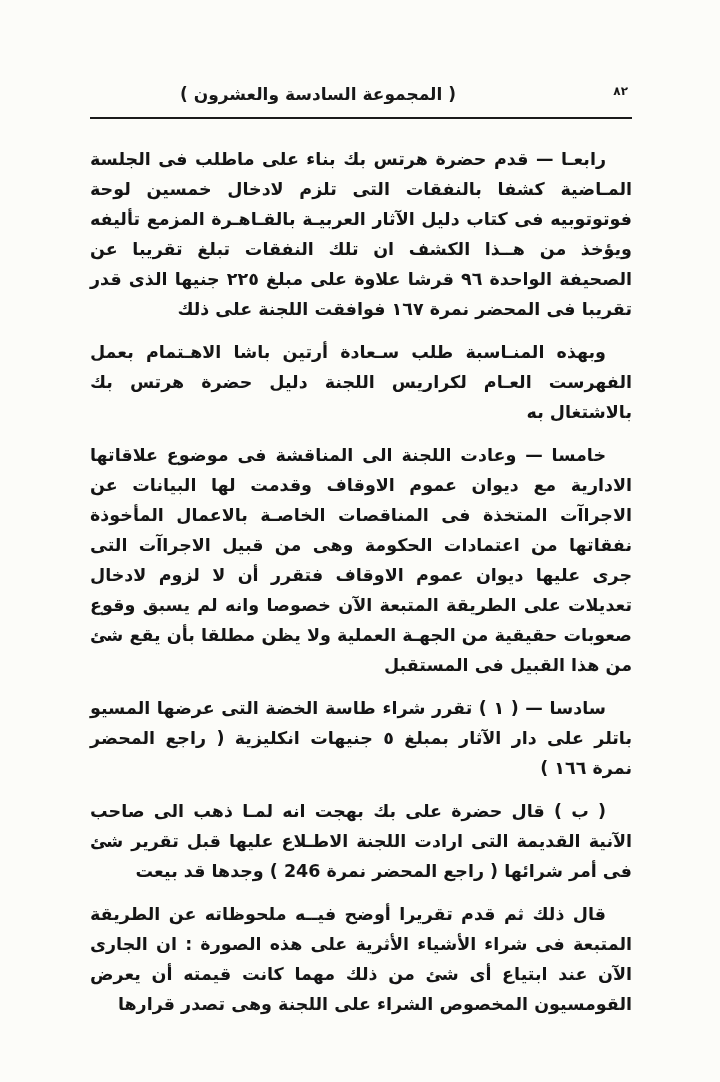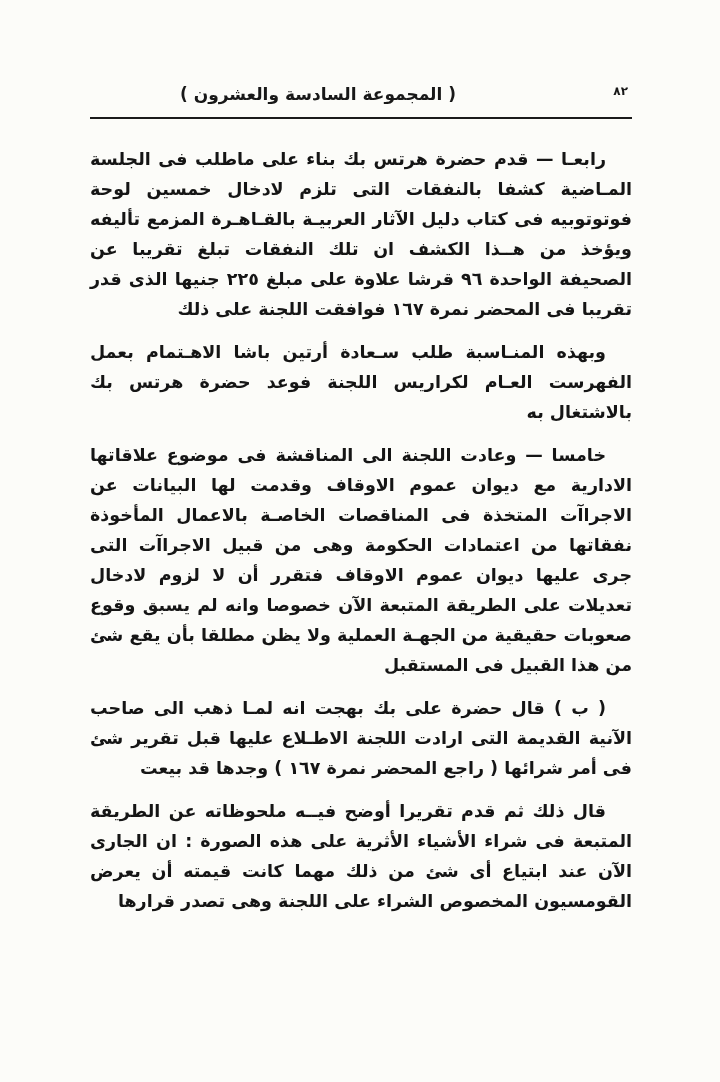--- a/index.html
+++ b/index.html
@@ -76,20 +76,21 @@
 
     <div class="page-header">
       <div class="header-title">( المجموعة السادسة والعشرون )</div>
       <div class="page-number">٨٢</div>
     </div>
 
     <hr class="header-rule">
 
     <div class="page-body">
       <div class="para indent">رابعـا — قدم حضرة هرتس بك بناء على ماطلب فى الجلسة المـاضية كشفا بالنفقات التى تلزم لادخال خمسين لوحة فوتوتوبيه فى كتاب دليل الآثار العربيـة بالقـاهـرة المزمع تأليفه ويؤخذ من هــذا الكشف ان تلك النفقات تبلغ تقريبا عن الصحيفة الواحدة ٩٦ قرشا علاوة على مبلغ ٢٢٥ جنيها الذى قدر تقريبا فى المحضر نمرة ١٦٧ فوافقت اللجنة على ذلك</div>
-      <div class="para indent">وبهذه المنـاسبة طلب سـعادة أرتين باشا الاهـتمام بعمل الفهرست العـام لكراريس اللجنة فوعد حضرة هرتس بك بالاشتغال به</div>
+      <div class="para indent">وبهذه المنـاسبة طلب سـعادة أرتين باشا الاهـتمام بعمل الفهرست العـام لكراريس اللجنة دليل حضرة هرتس بك بالاشتغال به</div>
       <div class="para indent">خامسا — وعادت اللجنة الى المناقشة فى موضوع علاقاتها الادارية مع ديوان عموم الاوقاف وقدمت لها البيانات عن الاجراآت المتخذة فى المناقصات الخاصـة بالاعمال المأخوذة نفقاتها من اعتمادات الحكومة وهى من قبيل الاجراآت التى جرى عليها ديوان عموم الاوقاف فتقرر أن لا لزوم لادخال تعديلات على الطريقة المتبعة الآن خصوصا وانه لم يسبق وقوع صعوبات حقيقية من الجهـة العملية ولا يظن مطلقا بأن يقع شئ من هذا القبيل فى المستقبل</div>
-      <div class="para indent">( ب )  قال حضرة على بك بهجت انه لمـا ذهب الى صاحب الآنية القديمة التى ارادت اللجنة الاطـلاع عليها قبل تقرير شئ فى أمر شرائها ( راجع المحضر نمرة ١٦٧ ) وجدها قد بيعت</div>
+      <div class="para indent">سادسا — ( ١ )  تقرر شراء طاسة الخضة التى عرضها المسيو باتلر على دار الآثار بمبلغ ٥ جنيهات انكليزية ( راجع المحضر نمرة ١٦٦ )</div>
+      <div class="para indent">( ب )  قال حضرة على بك بهجت انه لمـا ذهب الى صاحب الآنية القديمة التى ارادت اللجنة الاطـلاع عليها قبل تقرير شئ فى أمر شرائها ( راجع المحضر نمرة 246 ) وجدها قد بيعت</div>
       <div class="para indent">قال ذلك ثم قدم تقريرا أوضح فيــه ملحوظاته عن الطريقة المتبعة فى شراء الأشياء الأثرية على هذه الصورة : ان الجارى الآن عند ابتياع أى شئ من ذلك مهما كانت قيمته أن يعرض القومسيون المخصوص الشراء على اللجنة وهى تصدر قرارها</div>
     </div>
 
   </div>
 </div>
 
 </body></html>

